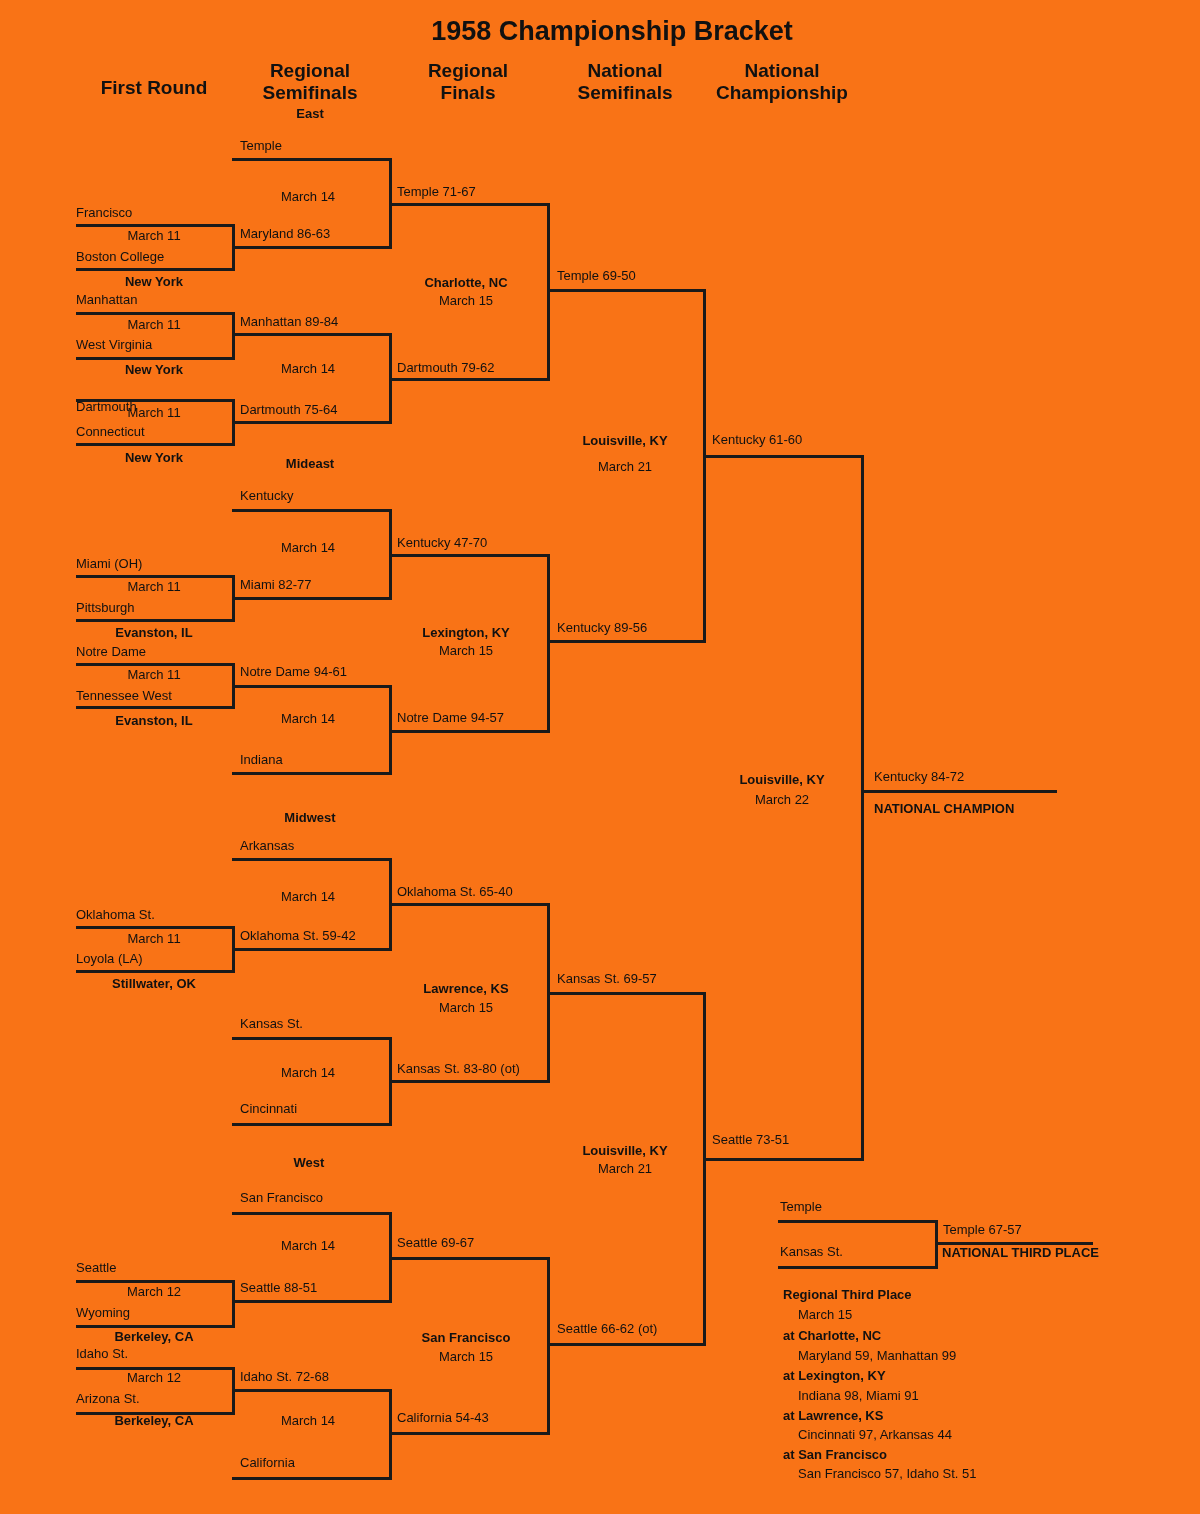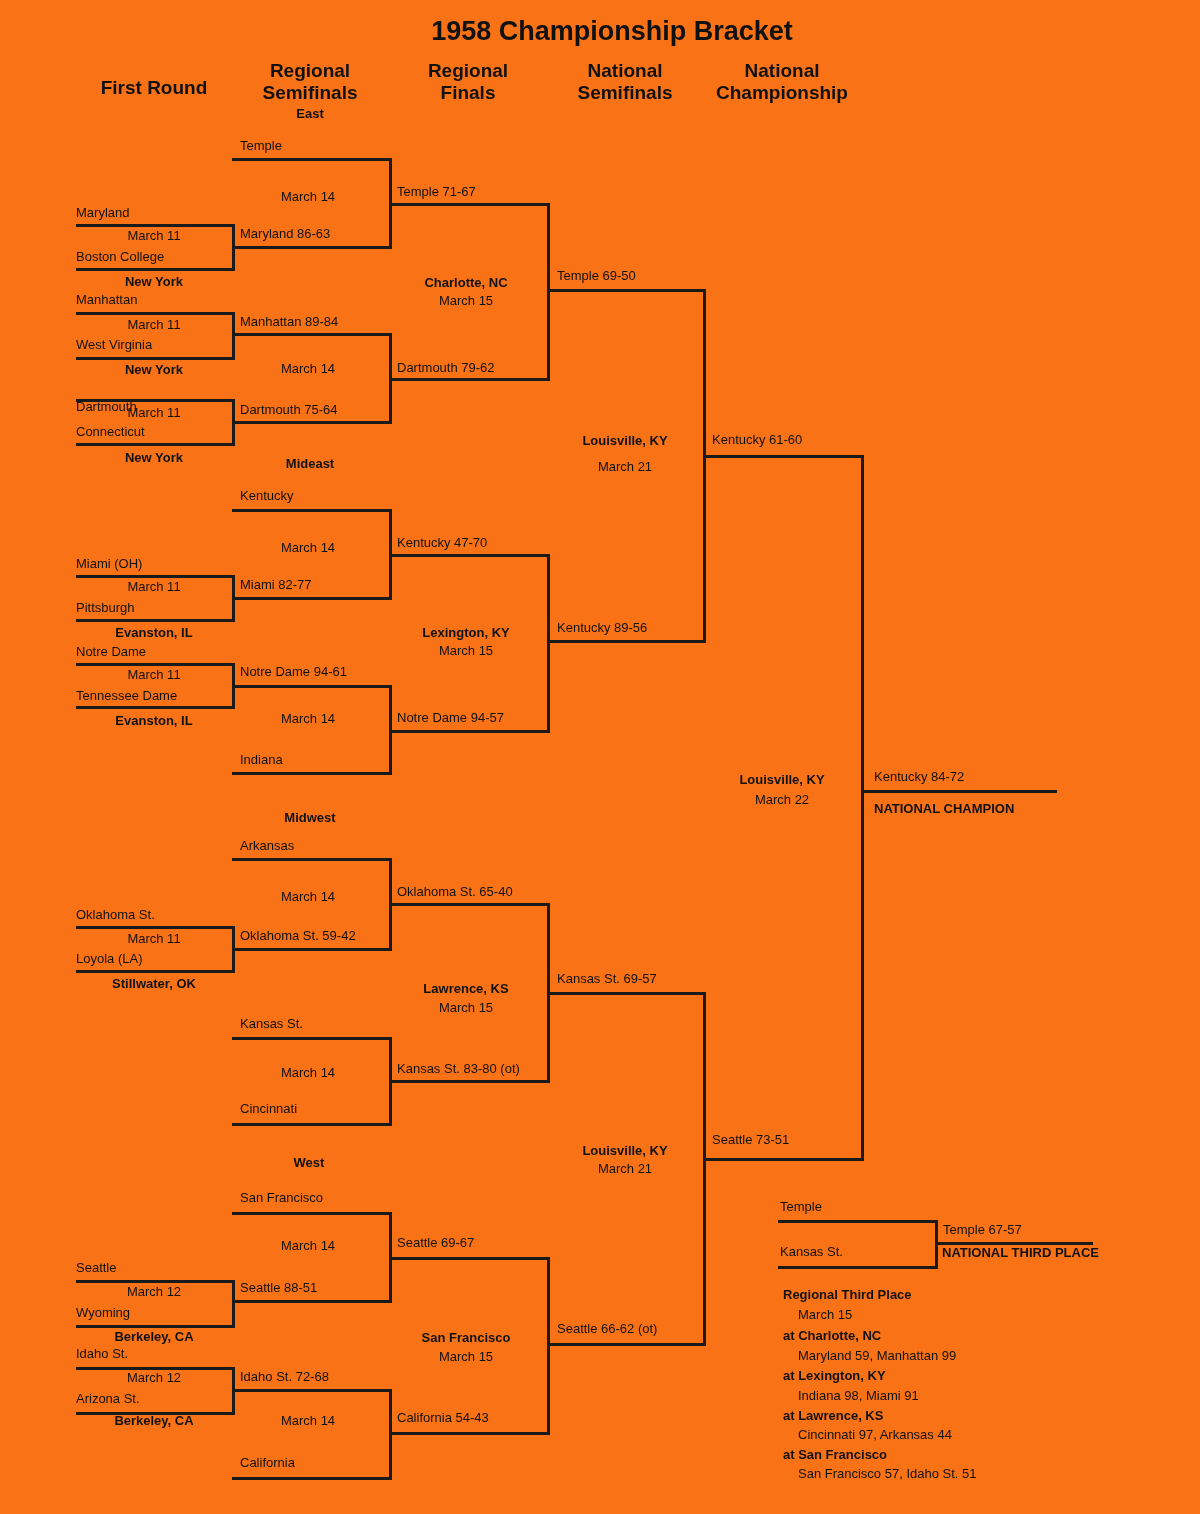--- a/index.html
+++ b/index.html
@@ -28,21 +28,21 @@
 Finals</div>
   <div class="t hdr c pre" style="left:625px;top:60px">National
 Semifinals</div>
   <div class="t hdr c pre" style="left:782px;top:60px">National
 Championship</div>
 
   <div class="t b c" style="left:310px;top:107px">East</div>
   <div class="t" style="left:240px;top:139px">Temple</div>
   <div class="t c" style="left:308px;top:190px">March 14</div>
   <div class="t" style="left:397px;top:185px">Temple 71-67</div>
-  <div class="t" style="left:76px;top:206px">Maryland</div>
+  <div class="t" style="left:76px;top:206px">Francisco</div>
   <div class="t c" style="left:154px;top:229px">March 11</div>
   <div class="t" style="left:76px;top:250px">Boston College</div>
   <div class="t" style="left:240px;top:227px">Maryland 86-63</div>
   <div class="t b c" style="left:154px;top:275px">New York</div>
   <div class="t" style="left:76px;top:293px">Manhattan</div>
   <div class="t c" style="left:154px;top:318px">March 11</div>
   <div class="t" style="left:76px;top:338px">West Virginia</div>
   <div class="t" style="left:240px;top:315px">Manhattan 89-84</div>
   <div class="t b c" style="left:154px;top:363px">New York</div>
   <div class="t" style="left:76px;top:400px">Dartmouth</div>
@@ -80,21 +80,21 @@
   <div class="t" style="left:240px;top:489px">Kentucky</div>
   <div class="t c" style="left:308px;top:541px">March 14</div>
   <div class="t" style="left:397px;top:536px">Kentucky 47-70</div>
   <div class="t" style="left:76px;top:557px">Miami (OH)</div>
   <div class="t c" style="left:154px;top:580px">March 11</div>
   <div class="t" style="left:76px;top:601px">Pittsburgh</div>
   <div class="t" style="left:240px;top:578px">Miami 82-77</div>
   <div class="t b c" style="left:154px;top:626px">Evanston, IL</div>
   <div class="t" style="left:76px;top:645px">Notre Dame</div>
   <div class="t c" style="left:154px;top:668px">March 11</div>
-  <div class="t" style="left:76px;top:689px">Tennessee Dame</div>
+  <div class="t" style="left:76px;top:689px">Tennessee West</div>
   <div class="t" style="left:240px;top:665px">Notre Dame 94-61</div>
   <div class="t b c" style="left:154px;top:714px">Evanston, IL</div>
   <div class="t" style="left:240px;top:753px">Indiana</div>
   <div class="t c" style="left:308px;top:712px">March 14</div>
   <div class="t" style="left:397px;top:711px">Notre Dame 94-57</div>
   <div class="t b c" style="left:466px;top:626px">Lexington, KY</div>
   <div class="t c" style="left:466px;top:644px">March 15</div>
   <div class="t" style="left:557px;top:621px">Kentucky 89-56</div>
 
   <div class="hl" style="left:232px;top:509px;width:157px"></div>

